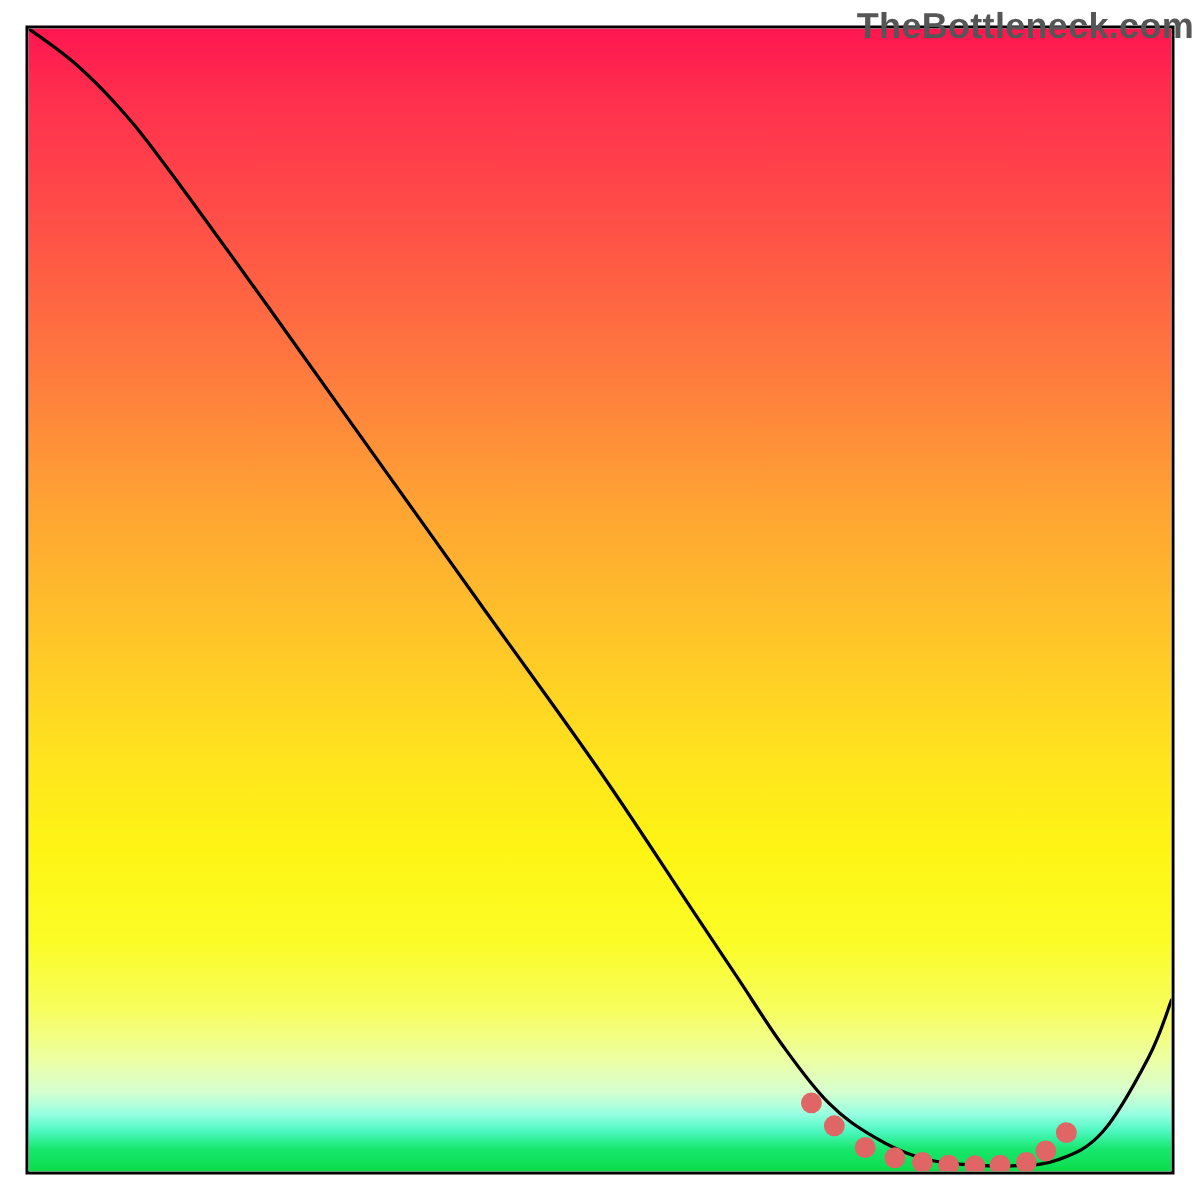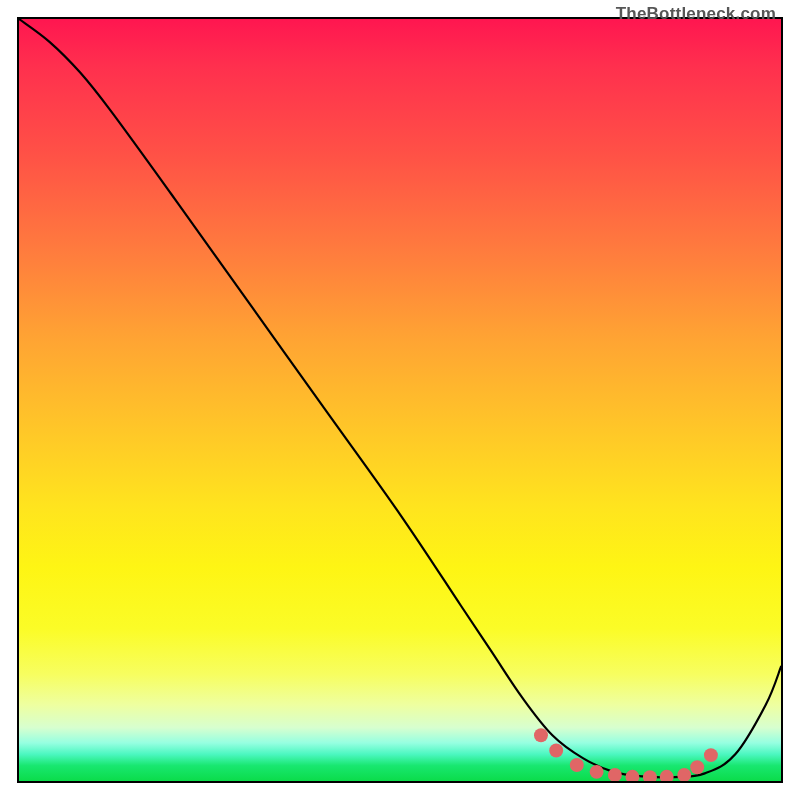--- a/index.html
+++ b/index.html
@@ -12,22 +12,22 @@
     font-family: Arial, Helvetica, sans-serif;
   }
   .frame {
     position: relative;
     width: 800px;
     height: 800px;
   }
   .watermark {
     position: absolute;
     top: 4px;
-    right: 24px;
-    font-size: 17px;
+    right: 4px;
+    font-size: 24px;
     font-weight: 600;
     color: #565656;
     letter-spacing: 0.2px;
     z-index: 30;
   }
   .plot-area {
     position: absolute;
     left: 17px;
     top: 17px;
     width: 766px;

